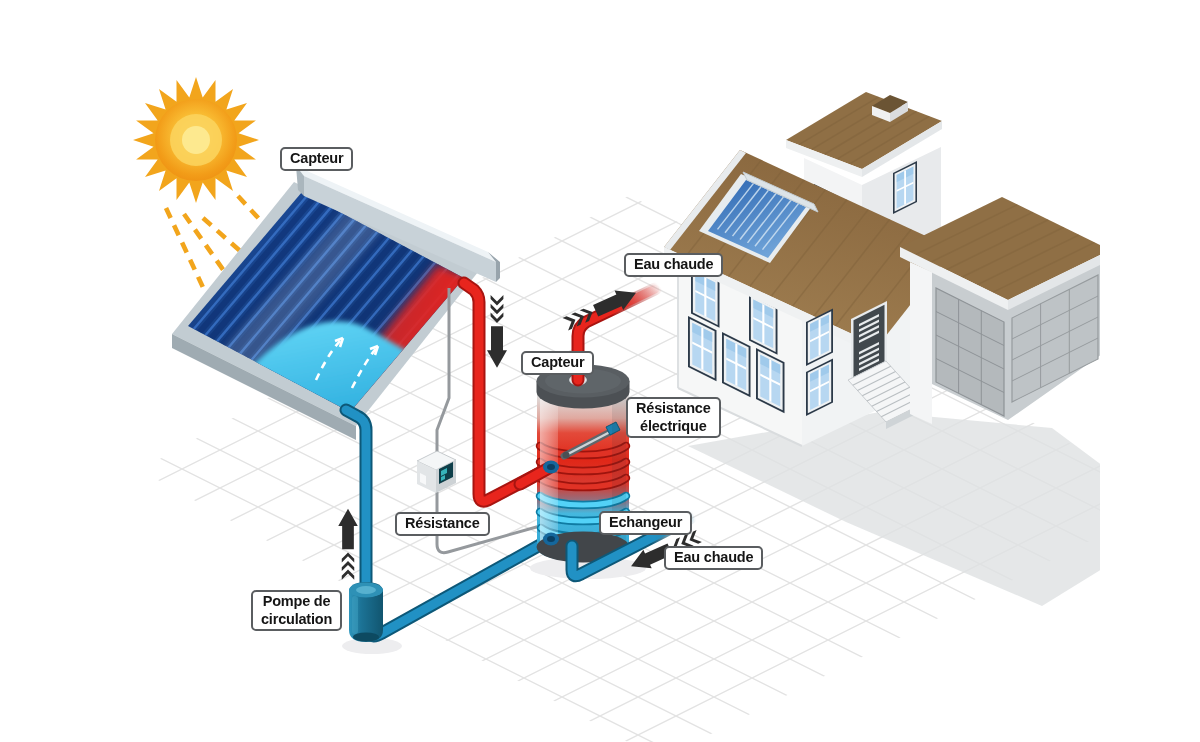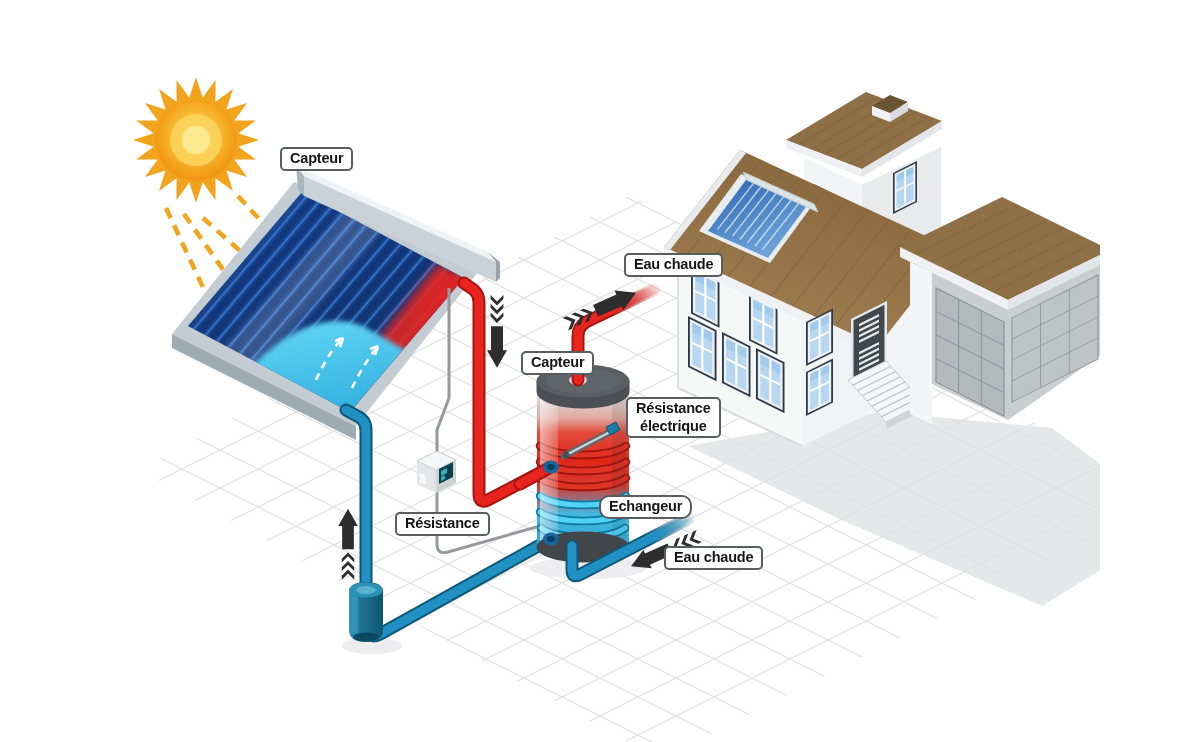--- a/index.html
+++ b/index.html
@@ -510,17 +510,21 @@
   <use href="#flowArrow" transform="translate(348,568) rotate(-90) scale(0.78)"></use>
 </svg>
 
 <div class="lbl" style="left:280px;top:147px;">Capteur</div>
 <div class="lbl" style="left:584px;top:253px;margin-left:40px;">Eau chaude</div>
 <div class="lbl" style="left:521px;top:351px;">Capteur</div>
 <div class="lbl" style="left:626px;top:397px;">
   <span>Résistance</span>
   <span>électrique</span>
 </div>
-<div class="lbl" style="left:599px;top:495px;border-radius:10px;">Echangeur</div>
+<div class="lbl" style="left:599px;top:511px;">Echangeur</div>
 <div class="lbl" style="left:664px;top:546px;">Eau chaude</div>
 <div class="lbl" style="left:395px;top:512px;">Résistance</div>
-
+<div class="lbl" style="left:251px;top:590px;">
+  <span>Pompe de</span>
+  <span>circulation</span>
 </div>
 
+</div>
+
 </body></html>

